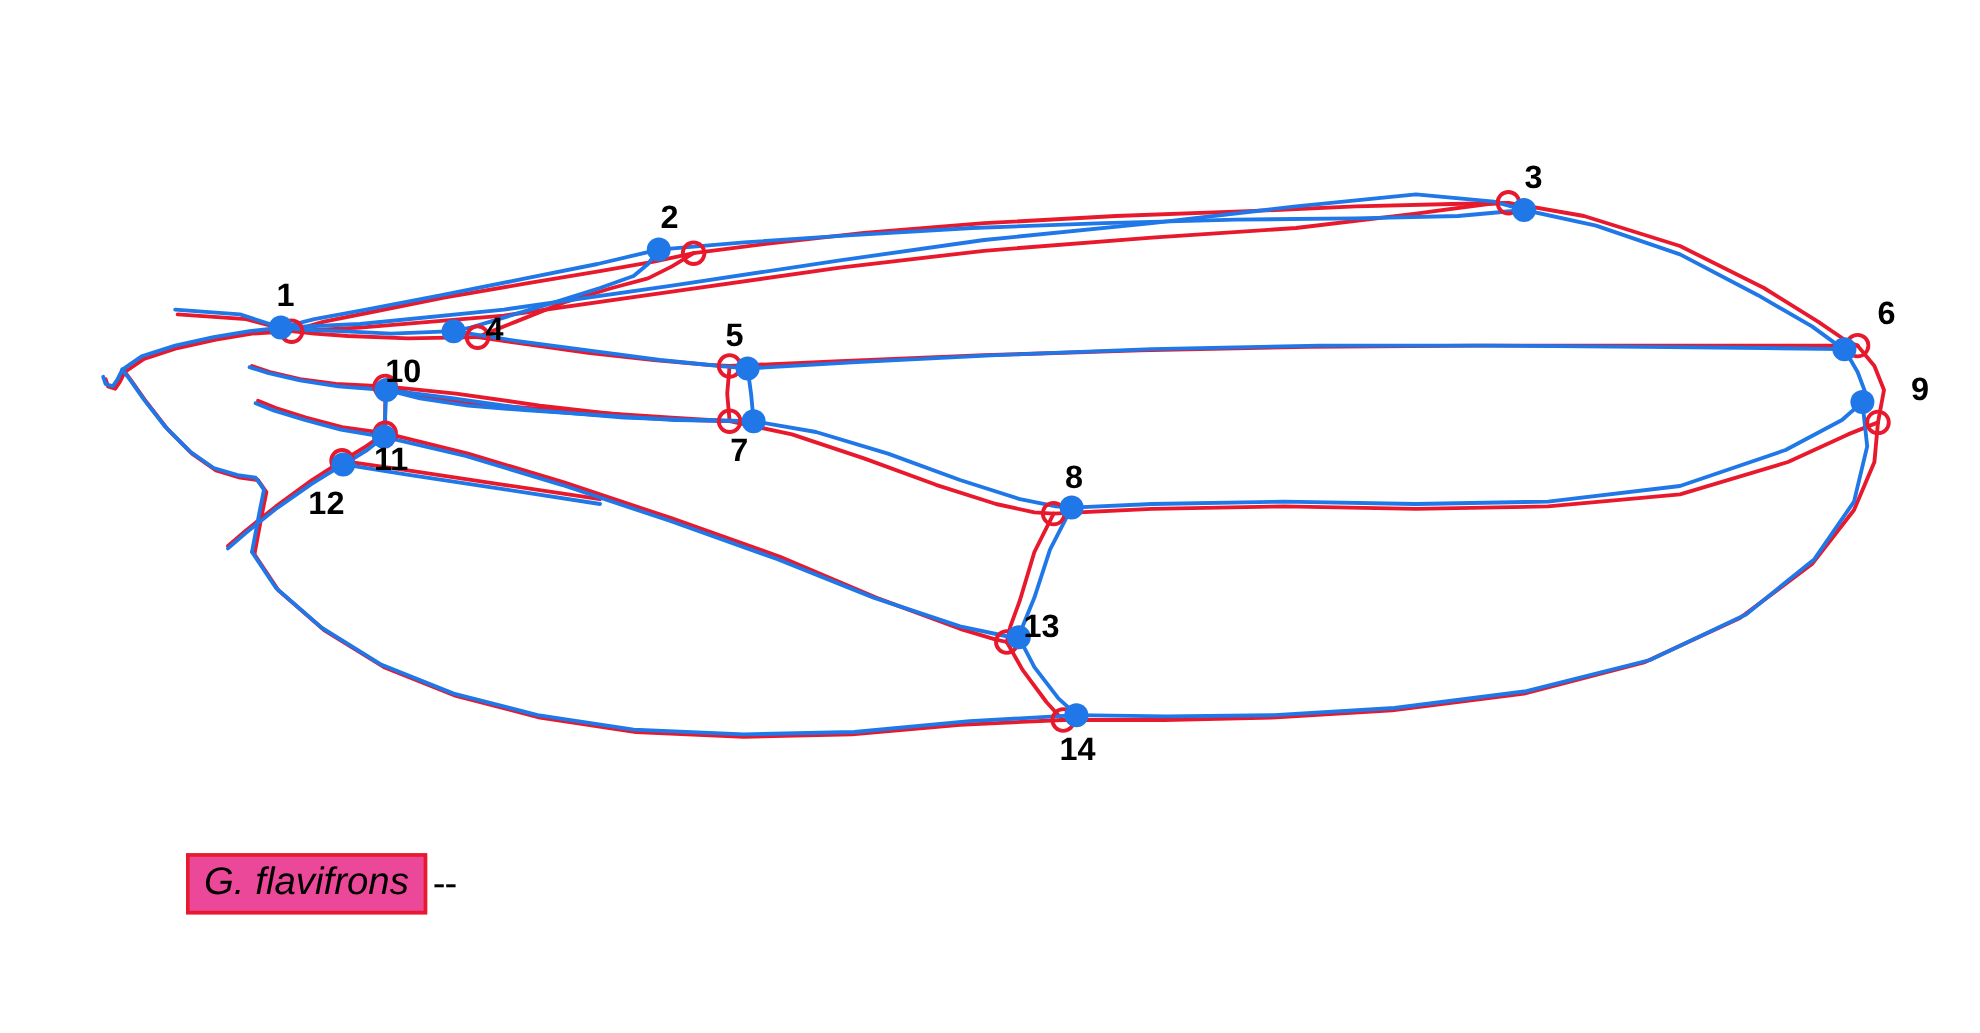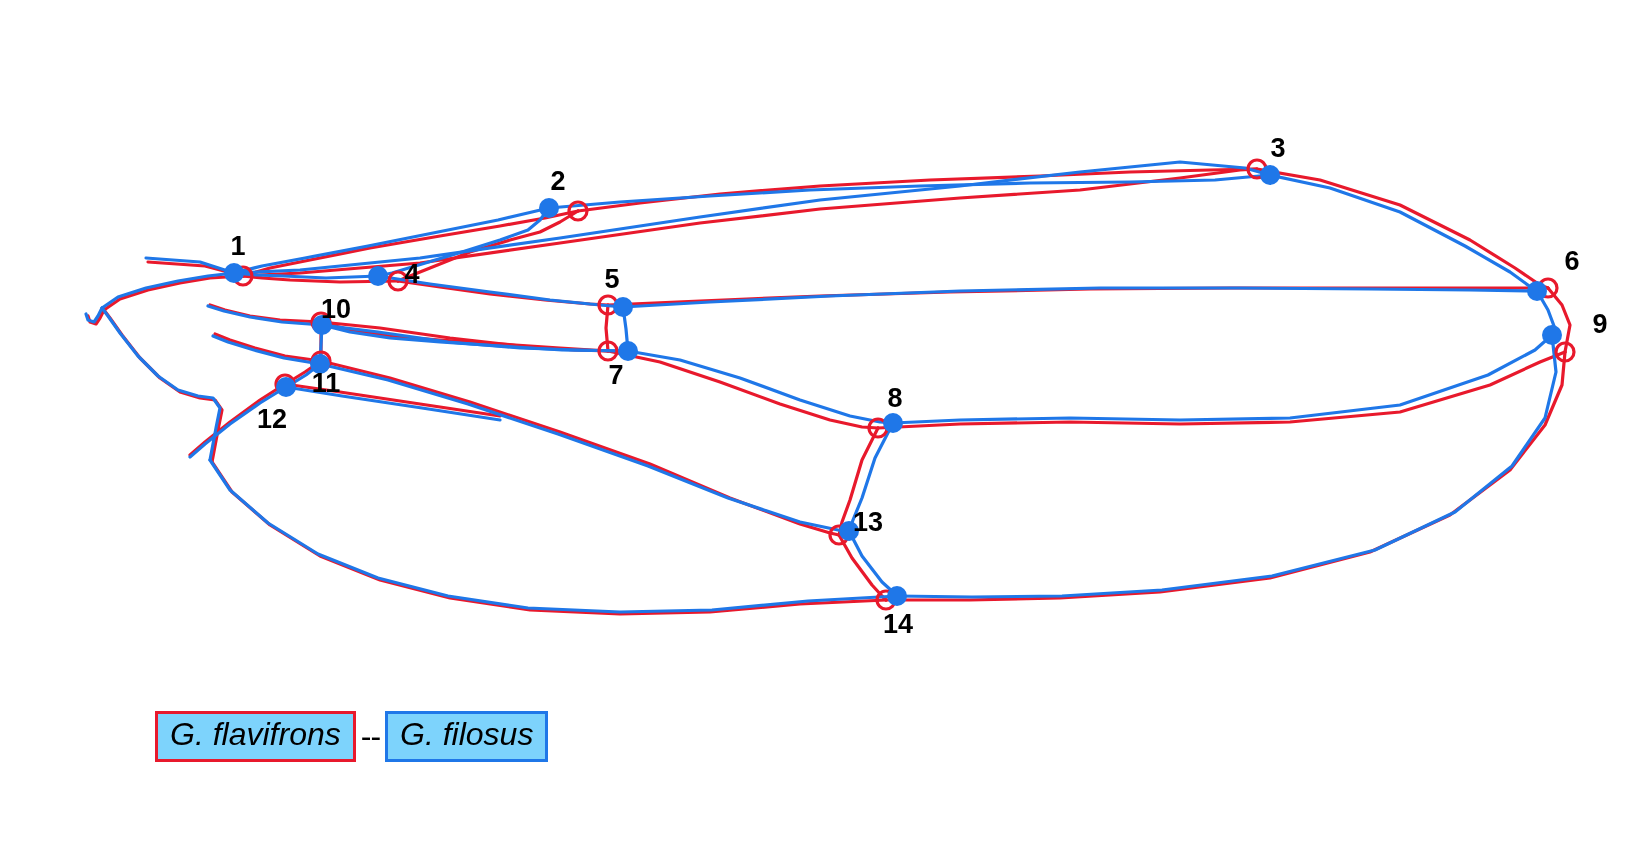--- a/index.html
+++ b/index.html
@@ -33,21 +33,21 @@
     font-size: 27px;
     fill: #000000;
   }
   
   #legend {
     position: absolute;
     display: flex;
     align-items: center;
   }
   .legend-box {
-    background: #7dd3fc;
+    background: #ec4899;
     border-style: solid;
     border-width: 3px;
     padding: 4px 12px 7px 12px;
     font-style: italic;
     font-size: 32px;
     line-height: 1.05;
     color: #000000;
     font-family: "Liberation Sans", sans-serif;
     white-space: nowrap;
   }
@@ -199,18 +199,15 @@
         <text x="898" y="633" class="lm-label" text-anchor="middle">14</text>
       </g>
 
   </svg>
 
   <div id="legend" style="left: 155px; top: 711px;">
     <div class="legend-box" id="legend-box-0" style="border-color: rgb(232, 25, 44);">
       <span>G. flavifrons</span>
     </div>
     <span id="legend-sep">--</span>
-    <div class="legend-box" id="legend-box-1" style="border-color: rgb(31, 119, 232);">
-      <span>G. filosus</span>
-    </div>
   </div>
 
 </div>
 
 </body></html>

